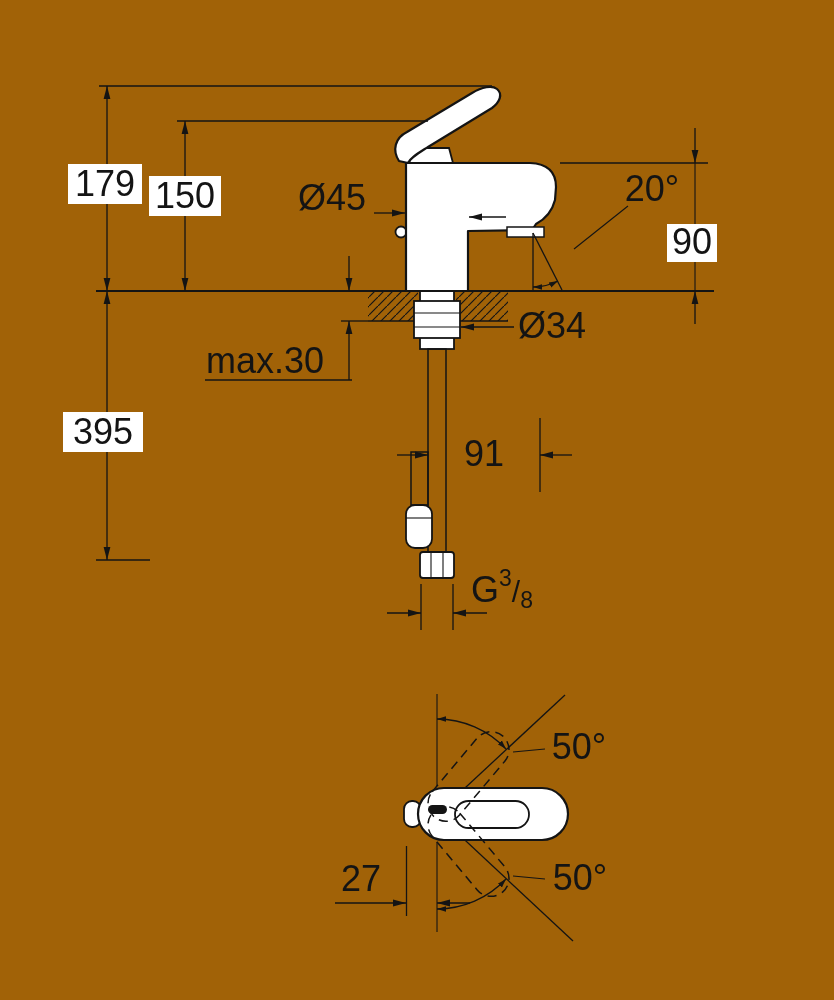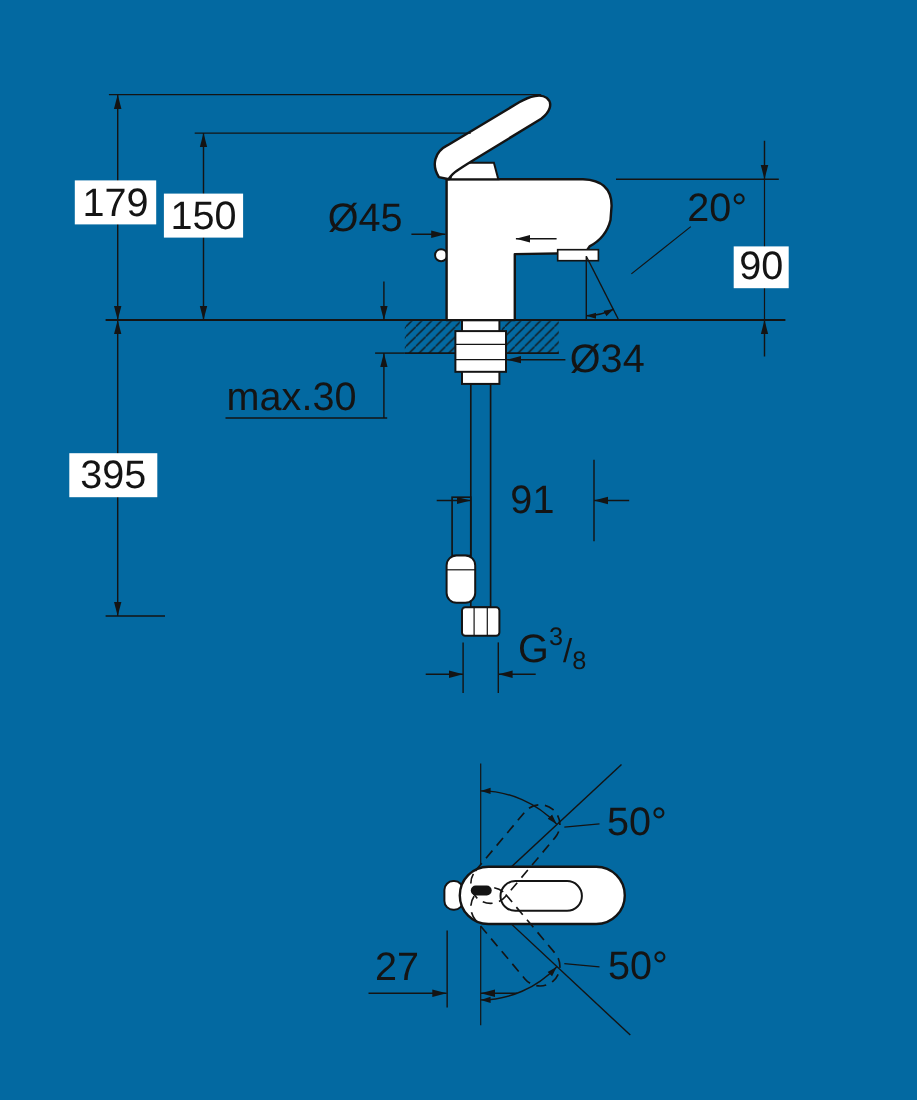--- a/index.html
+++ b/index.html
@@ -1,16 +1,16 @@
 <!DOCTYPE html>
 <html><head>
 <meta charset="utf-8">
 <style>
   html,body{margin:0;padding:0;background:#ffffff;}
-  .stage{width:834px;height:1000px;background:#0369a1;position:relative;overflow:hidden;}
+  .stage{width:834px;height:1000px;background:#a16207;position:relative;overflow:hidden;}
   svg{display:block;}
   svg text{font-family:"Liberation Sans","DejaVu Sans",sans-serif;fill:#141414;}
   .t{font-size:36px;}
   .ln{stroke:#141414;fill:none;}
   .w22{stroke-width:2.2;}
   .w18{stroke-width:1.8;}
   .w15{stroke-width:1.5;}
   .w13{stroke-width:1.3;}
   .w11{stroke-width:1.1;}
   .wfill{fill:#ffffff;}

